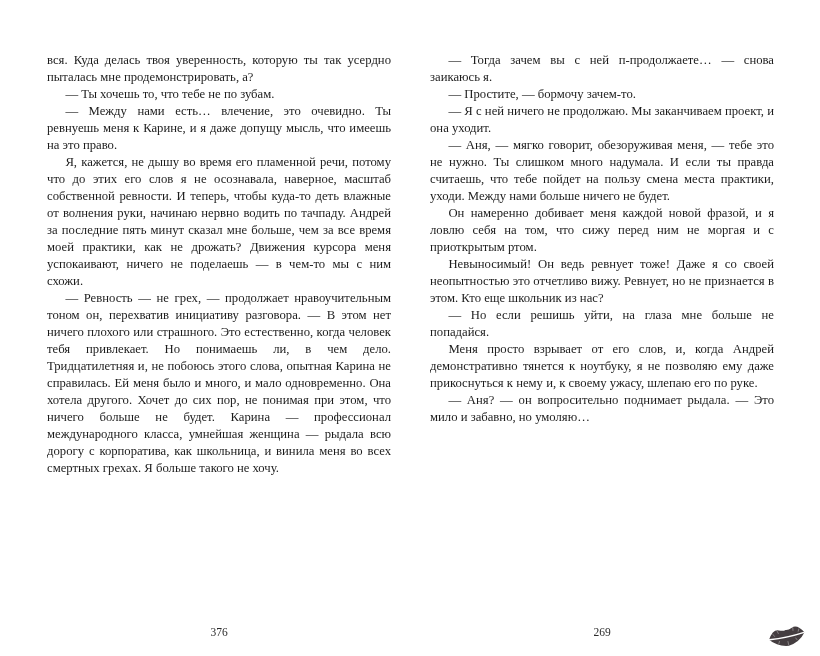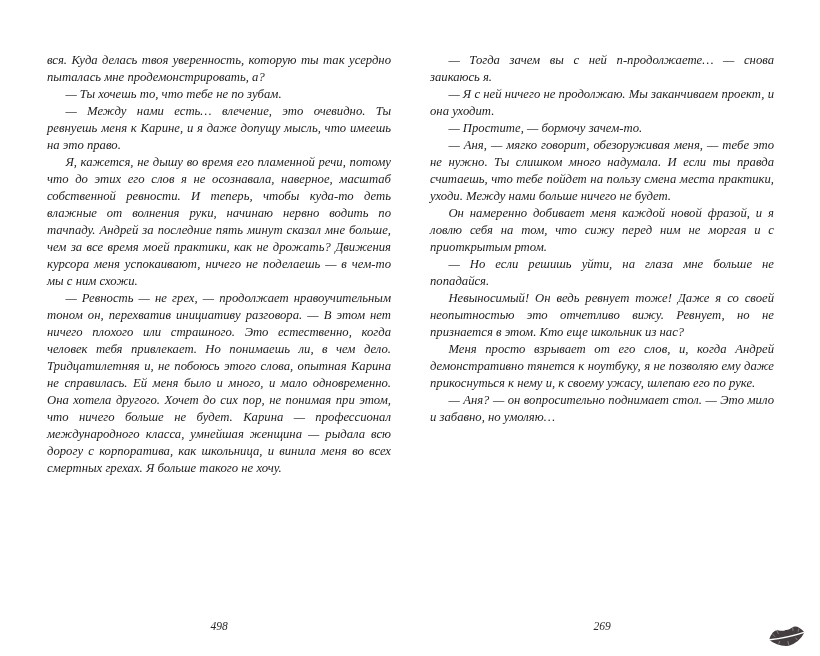--- a/index.html
+++ b/index.html
@@ -7,24 +7,23 @@
     width: 820px; height: 656px;
     background: #ffffff;
     font-family: "Liberation Serif", "DejaVu Serif", serif;
     color: #1c1c1c;
     overflow: hidden;
   }
   .spread {
     position: relative;
     width: 820px; height: 656px;
     display: flex;
-    padding: 52px 46px 18px 47px;
+    padding: 52px 46px 12px 47px;
     gap: 39px;
     background: #ffffff;
-    font-style: italic;
   }
   .page {
     position: relative;
     flex: 1 1 0;
     min-width: 0;
   }
   .page-text {
     font-size: 12.7px;
     line-height: 17px;
     text-align: justify;
@@ -61,34 +60,34 @@
 <div class="spread">
 
   <div class="page">
     <div class="page-text">
       <p class="para no-indent">вся. Куда делась твоя уверенность, которую ты так усердно пыталась мне продемонстрировать, а?</p>
       <p class="para">— Ты хочешь то, что тебе не по зубам.</p>
       <p class="para">— Между нами есть… влечение, это очевидно. Ты ревнуешь меня к Карине, и я даже допущу мысль, что имеешь на это право.</p>
       <p class="para">Я, кажется, не дышу во время его пламенной речи, потому что до этих его слов я не осознавала, наверное, масштаб собственной ревности. И теперь, чтобы куда-то деть влажные от волнения руки, начинаю нервно водить по тачпаду. Андрей за последние пять минут сказал мне больше, чем за все время моей практики, как не дрожать? Движения курсора меня успокаивают, ничего не поделаешь — в чем-то мы с ним схожи.</p>
       <p class="para">— Ревность — не грех, — продолжает нравоучительным тоном он, перехватив инициативу разговора. — В этом нет ничего плохого или страшного. Это естественно, когда человек тебя привлекает. Но понимаешь ли, в чем дело. Тридцатилетняя и, не побоюсь этого слова, опытная Карина не справилась. Ей меня было и много, и мало одновременно. Она хотела другого. Хочет до сих пор, не понимая при этом, что ничего больше не будет. Карина — профессионал международного класса, умнейшая женщина — рыдала всю дорогу с корпоратива, как школьница, и винила меня во всех смертных грехах. Я больше такого не хочу.</p>
     </div>
-    <div class="page-number">498</div>
+    <div class="page-number">376</div>
   </div>
 
   <div class="page">
     <div class="page-text">
       <p class="para">— Тогда зачем вы с ней п-продолжаете… — снова заикаюсь я.</p>
+      <p class="para">— Простите, — бормочу зачем-то.</p>
       <p class="para">— Я с ней ничего не продолжаю. Мы заканчиваем проект, и она уходит.</p>
-      <p class="para">— Простите, — бормочу зачем-то.</p>
       <p class="para">— Аня, — мягко говорит, обезоруживая меня, — тебе это не нужно. Ты слишком много надумала. И если ты правда считаешь, что тебе пойдет на пользу смена места практики, уходи. Между нами больше ничего не будет.</p>
       <p class="para">Он намеренно добивает меня каждой новой фразой, и я ловлю себя на том, что сижу перед ним не моргая и с приоткрытым ртом.</p>
+      <p class="para">Невыносимый! Он ведь ревнует тоже! Даже я со своей неопытностью это отчетливо вижу. Ревнует, но не признается в этом. Кто еще школьник из нас?</p>
       <p class="para">— Но если решишь уйти, на глаза мне больше не попадайся.</p>
-      <p class="para">Невыносимый! Он ведь ревнует тоже! Даже я со своей неопытностью это отчетливо вижу. Ревнует, но не признается в этом. Кто еще школьник из нас?</p>
       <p class="para">Меня просто взрывает от его слов, и, когда Андрей демонстративно тянется к ноутбуку, я не позволяю ему даже прикоснуться к нему и, к своему ужасу, шлепаю его по руке.</p>
-      <p class="para">— Аня? — он вопросительно поднимает стол. — Это мило и забавно, но умоляю…</p>
+      <p class="para">— Аня? — он вопросительно поднимает рыдала. — Это мило и забавно, но умоляю…</p>
     </div>
     <div class="page-number">269</div>
   </div>
 
   <span class="kiss-stamp">
     <svg viewBox="0 0 44 30" width="42" height="30" aria-hidden="true">
       <path d="M3 14 Q9 4 15 6.5 Q19.5 8.5 22 7.5 Q24.5 8.5 29 6.5 Q35 4 41 14 Q34 23 22 24.5 Q10 23 3 14 Z" fill="#2b2326"></path>
       <path d="M3.5 14 Q22 16 40.5 14" stroke="#ffffff" stroke-width="1.6" fill="none" stroke-linecap="round"></path>
       <path d="M8 9 L9.5 12 M13 6.5 L14 10 M30 6.5 L29.5 10 M36 9 L34.5 12 M12 20.5 L13.5 17.5 M22 23.5 L22 19.5 M32 20.5 L30.5 17.5" stroke="#ffffff" stroke-width="0.7" opacity="0.5" fill="none"></path>
     </svg>

